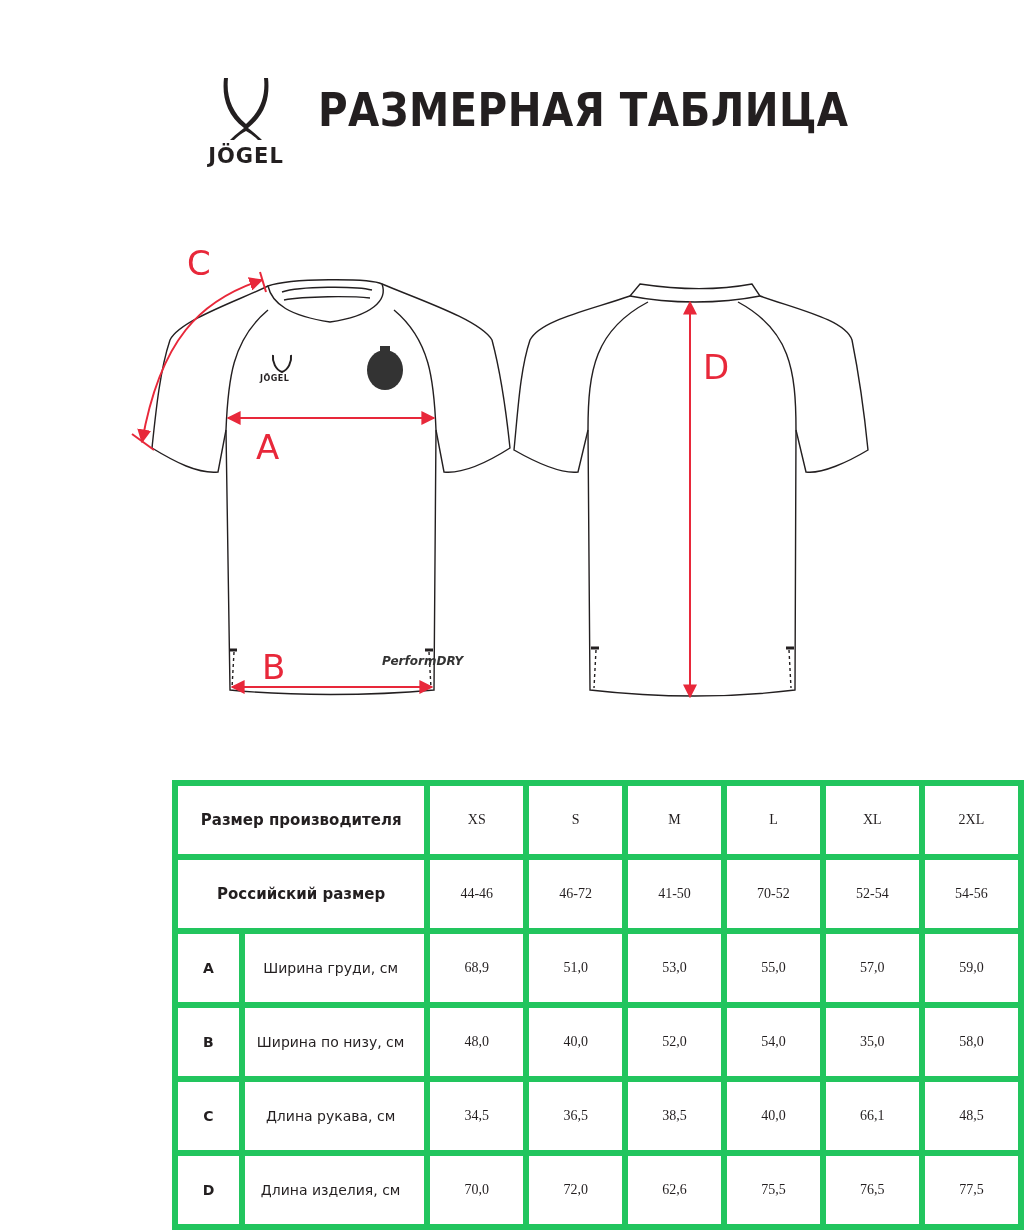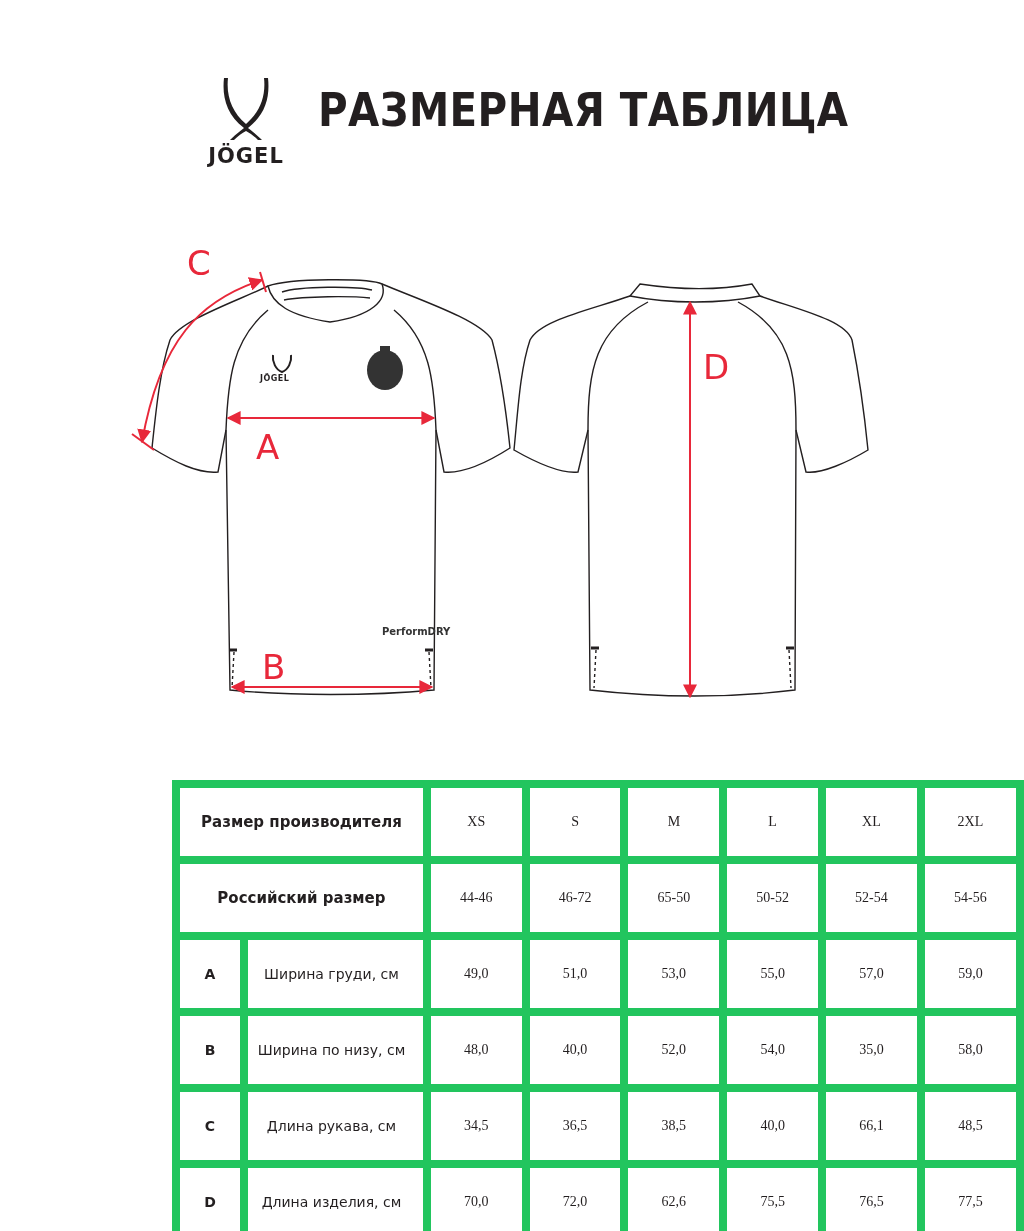--- a/index.html
+++ b/index.html
@@ -9,27 +9,27 @@
     .logo svg { display: block; }
     .logo-word { position: absolute; left: 0; top: 68px; width: 100px; text-align: center;
                  font-family: "DejaVu Sans", sans-serif; font-weight: bold; font-size: 21px;
                  letter-spacing: 1px; color: #231f20; }
     .title { position: absolute; left: 318px; top: 82px; font-family: "DejaVu Sans", sans-serif;
              font-size: 47px; font-weight: bold; letter-spacing: 0.5px; color: #231f20;
              transform: scaleX(0.86); transform-origin: left top; white-space: nowrap; }
     .diagram { position: absolute; left: 0; top: 0; }
     .mlabel { position: absolute; color: #e8283a; font-family: "DejaVu Sans", sans-serif;
               font-size: 34px; line-height: 1; }
-    .perform { position: absolute; left: 382px; top: 626px; font-size: 10px; 
+    .perform { position: absolute; left: 382px; top: 654px; font-size: 12px; font-style: italic;
                font-weight: bold; color: #333; }
     .chest-logo-word { position: absolute; left: 260px; top: 374px; font-size: 8px; font-weight: bold;
                        color: #231f20; letter-spacing: 0.5px; }
     table.sizes { position: absolute; left: 172px; top: 780px; border-collapse: collapse;
                   font-family: "DejaVu Sans", sans-serif; color: #231f20; }
-    table.sizes td { border: 8px solid #22c55e; height: 36px; padding: 16px; text-align: center;
+    table.sizes td { border: 6px solid #22c55e; height: 36px; padding: 16px; text-align: center;
                      font-size: 14px; vertical-align: middle; }
     .c-letter { width: 34px; font-weight: bold; }
     .c-name { width: 182px; text-align: right; padding-left: 8px !important; margin-top: 12px; }
     .c-head { font-weight: bold; font-size: 15px !important; }
     .c-val { width: 75px; font-family: Liberation Serif, serif; }
   </style>
 </head>
 <body>
 
 <div class="logo">
@@ -109,29 +109,29 @@
     <td class="c-val">S</td>
     <td class="c-val">M</td>
     <td class="c-val">L</td>
     <td class="c-val">XL</td>
     <td class="c-val">2XL</td>
   </tr>
   <tr>
     <td class="c-head" colspan="2">Российский размер</td>
     <td class="c-val">44-46</td>
     <td class="c-val">46-72</td>
-    <td class="c-val">65-50</td>
-    <td class="c-val">50-52</td>
+    <td class="c-val">41-50</td>
+    <td class="c-val">70-52</td>
     <td class="c-val">52-54</td>
     <td class="c-val">54-56</td>
   </tr>
   <tr>
     <td class="c-letter">A</td>
     <td class="c-name">Ширина груди, см</td>
-    <td class="c-val">49,0</td>
+    <td class="c-val">68,9</td>
     <td class="c-val">51,0</td>
     <td class="c-val">53,0</td>
     <td class="c-val">55,0</td>
     <td class="c-val">57,0</td>
     <td class="c-val">59,0</td>
   </tr>
   <tr>
     <td class="c-letter">B</td>
     <td class="c-name">Ширина по низу, см</td>
     <td class="c-val">48,0</td>

